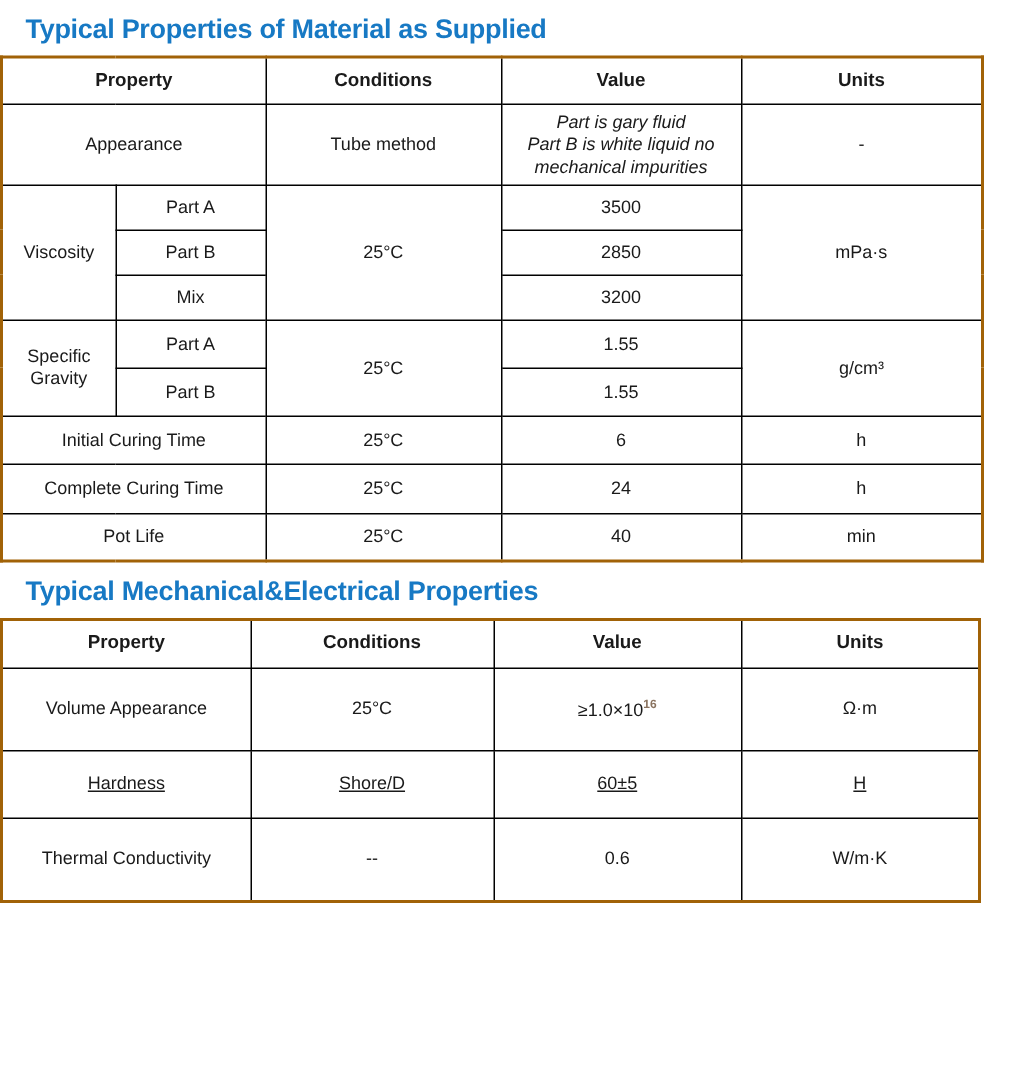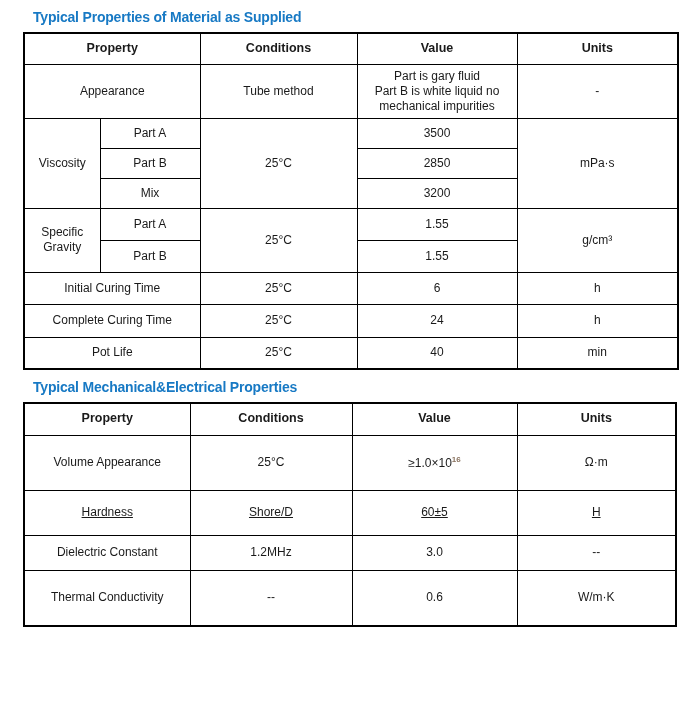--- a/index.html
+++ b/index.html
@@ -7,46 +7,46 @@
   .page {
     position: relative;
     width: 683px;
     height: 713px;
     background: #ffffff;
     font-family: "Liberation Sans", sans-serif;
     color: #1a1a1a;
     overflow: hidden;
   }
   .section-title {
-    margin: 9px 0 7px 33px;
-    font-size: 14px;
+    margin: 9px 0 7px 17px;
+    font-size: 18px;
     font-weight: bold;
     color: #1779c4;
     letter-spacing: -0.2px;
   }
   .section-title.second { margin-top: 9px; }
   table.spec {
     border-collapse: collapse;
-    margin-left: 23px;
+    margin-left: 0;
     table-layout: fixed;
-    border: 2px solid #000000;
+    border: 2px solid #a16207;
   }
   table.spec td {
     border: 1px solid #000000;
     text-align: center;
     vertical-align: middle;
     font-size: 12px;
     padding: 2px 4px;
     line-height: 1.25;
   }
   table.spec tr.hdr td {
     font-weight: bold;
     font-size: 12.5px;
   }
-  .preline { white-space: pre-line; }
+  .preline { white-space: pre-line; font-style: italic; }
   
   .h31 td { height: 31px; }
   .h54 td { height: 54px; }
   .h30 td { height: 30px; }
   .h32 td { height: 32px; }
   .h33 td { height: 33px; }
   
   .h2-32 td { height: 32px; }
   .h2-55 td { height: 55px; }
   .h2-45 td { height: 45px; text-decoration: underline; }
@@ -158,26 +158,20 @@
         <td>25°C</td>
         <td><span>≥1.0×10</span><span class="sup">16</span></td>
         <td>Ω·m</td>
       </tr>
       <tr class="h2-45">
         <td>Hardness</td>
         <td>Shore/D</td>
         <td>60±5</td>
         <td>H</td>
       </tr>
-      <tr class="h2-35">
-        <td>Dielectric Constant</td>
-        <td>1.2MHz</td>
-        <td>3.0</td>
-        <td>--</td>
-      </tr>
       <tr class="h2-38">
         <td>Thermal Conductivity</td>
         <td>--</td>
         <td>0.6</td>
         <td>W/m·K</td>
       </tr>
     </tbody>
   </table>
 
 </div>

